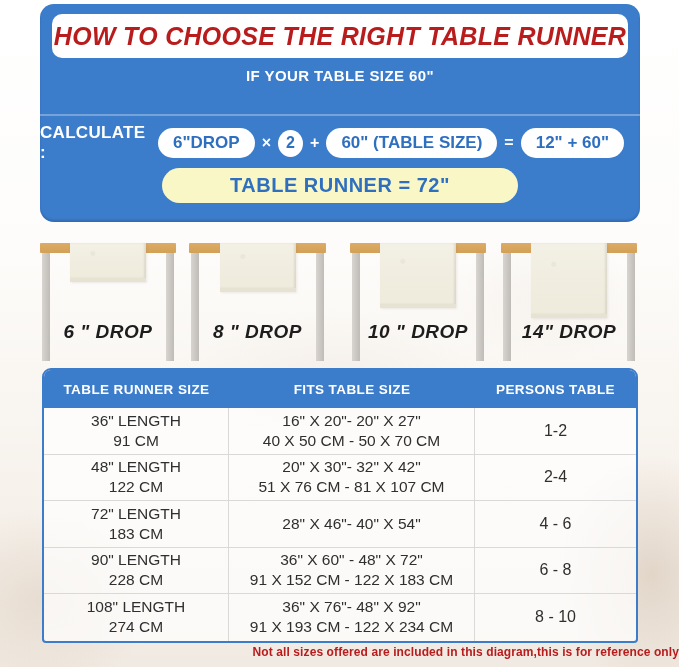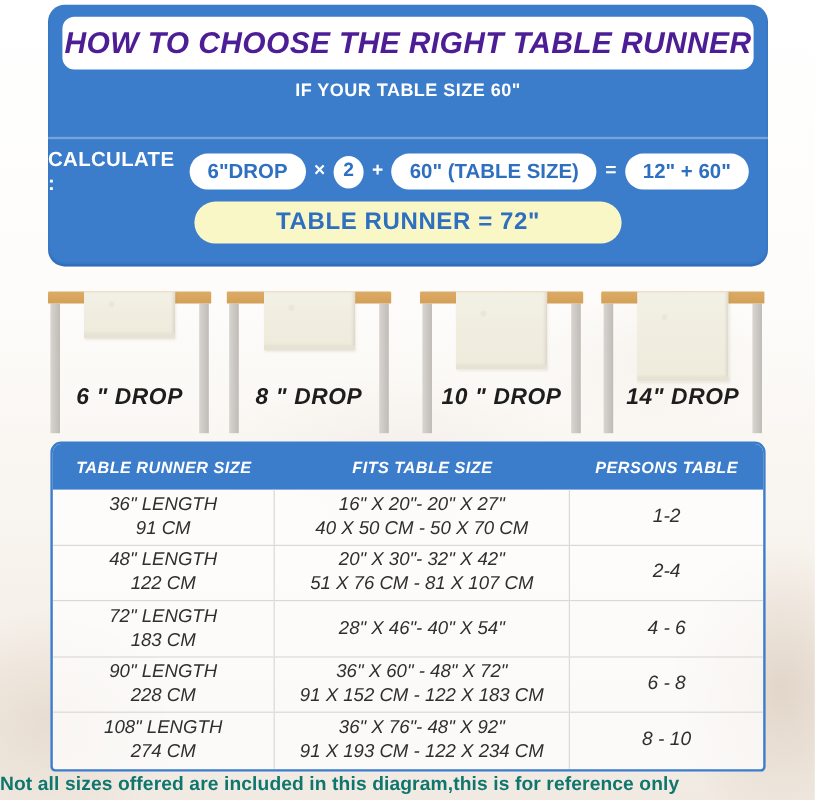--- a/index.html
+++ b/index.html
@@ -20,21 +20,21 @@
     position:absolute; left:40px; top:4px; width:600px; height:218px;
     background:#3b7ccb; border-radius:14px;
     box-shadow: inset 0 -2px 2px rgba(20,60,110,.25);
   }
   .title-box {
     position:absolute; left:12px; right:12px; top:10px; height:44px;
     background:#ffffff; border-radius:10px;
     display:flex; align-items:center; justify-content:center;
   }
   .title-box span {
-    font-size:25px; font-weight:900; font-style:italic; color:#4c1d95; letter-spacing:.3px;
+    font-size:25px; font-weight:900; font-style:italic; color:#b91c1c; letter-spacing:.3px;
     white-space:nowrap;
   }
   .subtitle { position:absolute; left:0; right:0; text-align:center; color:#ffffff;
     font-weight:700; font-size:15px; letter-spacing:.4px; }
   .sub1 { top:63px; }
   .sub2 { top:85px; }
   .panel-divider { position:absolute; left:0; right:0; top:110px; height:2px;
     background:rgba(255,255,255,.30); }
   .calc-row {
     position:absolute; left:0; right:16px; top:124px; height:30px;
@@ -84,21 +84,21 @@
   .drop-label {
     position:absolute; left:0; right:0; top:78px; text-align:center;
     font-size:19px; font-weight:900; font-style:italic; color:#1d1d1d; letter-spacing:.5px;
     white-space:nowrap;
   }
 
   
   .dtable {
     position:absolute; left:42px; top:368px; width:596px;
     border:2px solid #3b7ccb; border-radius:9px 9px 4px 4px;
-    overflow:hidden; background:rgba(255,255,255,.72);font-style:italic;
+    overflow:hidden; background:rgba(255,255,255,.72);
   }
   .dhead {
     display:grid; grid-template-columns:185px 246px 161px;
     background:#3b7ccb; height:38px;
   }
   .dhead > div {
     display:flex; align-items:center; justify-content:center;
     color:#ffffff; font-weight:800; font-size:13.5px; letter-spacing:.4px;
   }
   .drow {
@@ -107,22 +107,22 @@
   }
   .drow:last-child { border-bottom:none; }
   .drow > div {
     display:flex; flex-direction:column; align-items:center; justify-content:center;
     border-right:1px solid #d9d9d9;
     color:#2f2f2f; font-size:15.5px; line-height:20px; text-align:center;
   }
   .drow > div:last-child { border-right:none; font-size:16px; }
 
   .footnote {
-    position:absolute; left:0; right:0; top:645px; text-align:left;
-    color:#0f766e; font-size:16px; font-weight:700; letter-spacing:.1px;
+    position:absolute; left:0; right:0; top:645px; text-align:right;
+    color:#b91c1c; font-size:12px; font-weight:700; letter-spacing:.1px;
   }
 </style>
 </head>
 <body>
 
 <div class="panel">
   <div class="title-box">
     <span>HOW TO CHOOSE THE RIGHT TABLE RUNNER</span>
   </div>
   <div class="subtitle sub1">IF YOUR TABLE SIZE 60"</div>

